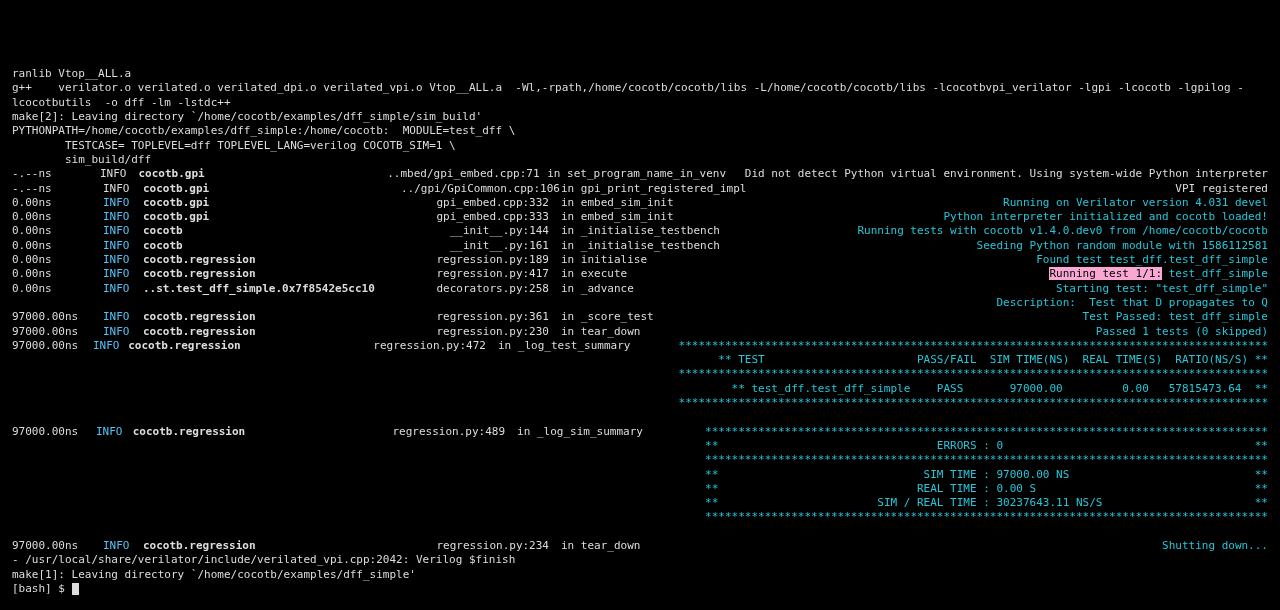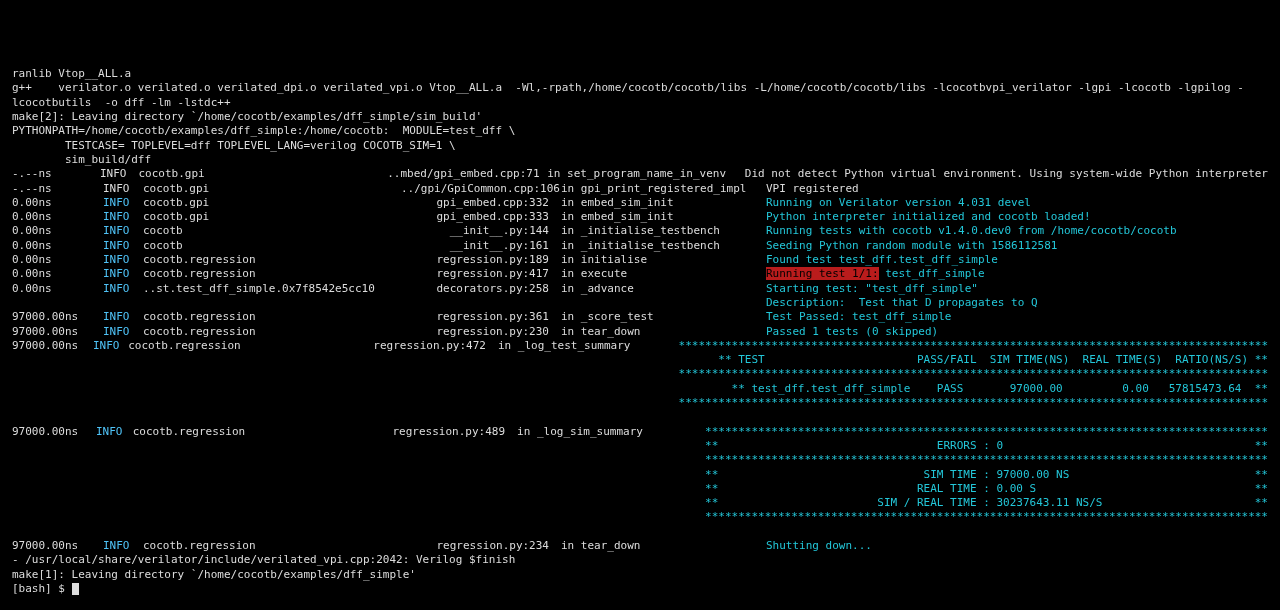--- a/index.html
+++ b/index.html
@@ -11,30 +11,30 @@
     line-height: 1.3;
     padding: 10px 12px;
     width: 1280px;
     height: 610px;
     overflow: hidden;
     white-space: pre;
   }
   .info { color: #4fc3f7; }
   .cyan { color: #23c7d9; }
   .hl {
-    background: #b91c1c;
+    background: #f9a8d4;
     color: #000;
   }
   .row { display: flex; }
   .c-time { width: 85px; text-align: left; }
   .c-lvl  { width: 40px; }
-  .c-log  { width: 258px; }
+  .c-log  { width: 258px; font-weight: bold; }
   .c-src  { width: 148px; text-align: right; }
   .c-fn   { width: 205px; }
-  .c-msg  { flex: 1; }
+  .c-msg  { flex: 1; text-align: right; }
   .gap { width: 12px; }
   .gapS { width: 6px; }
   .cursor {
     display: inline-block;
     width: 7px;
     height: 12px;
     background: #ddd;
     vertical-align: text-bottom;
   }
 </style>

